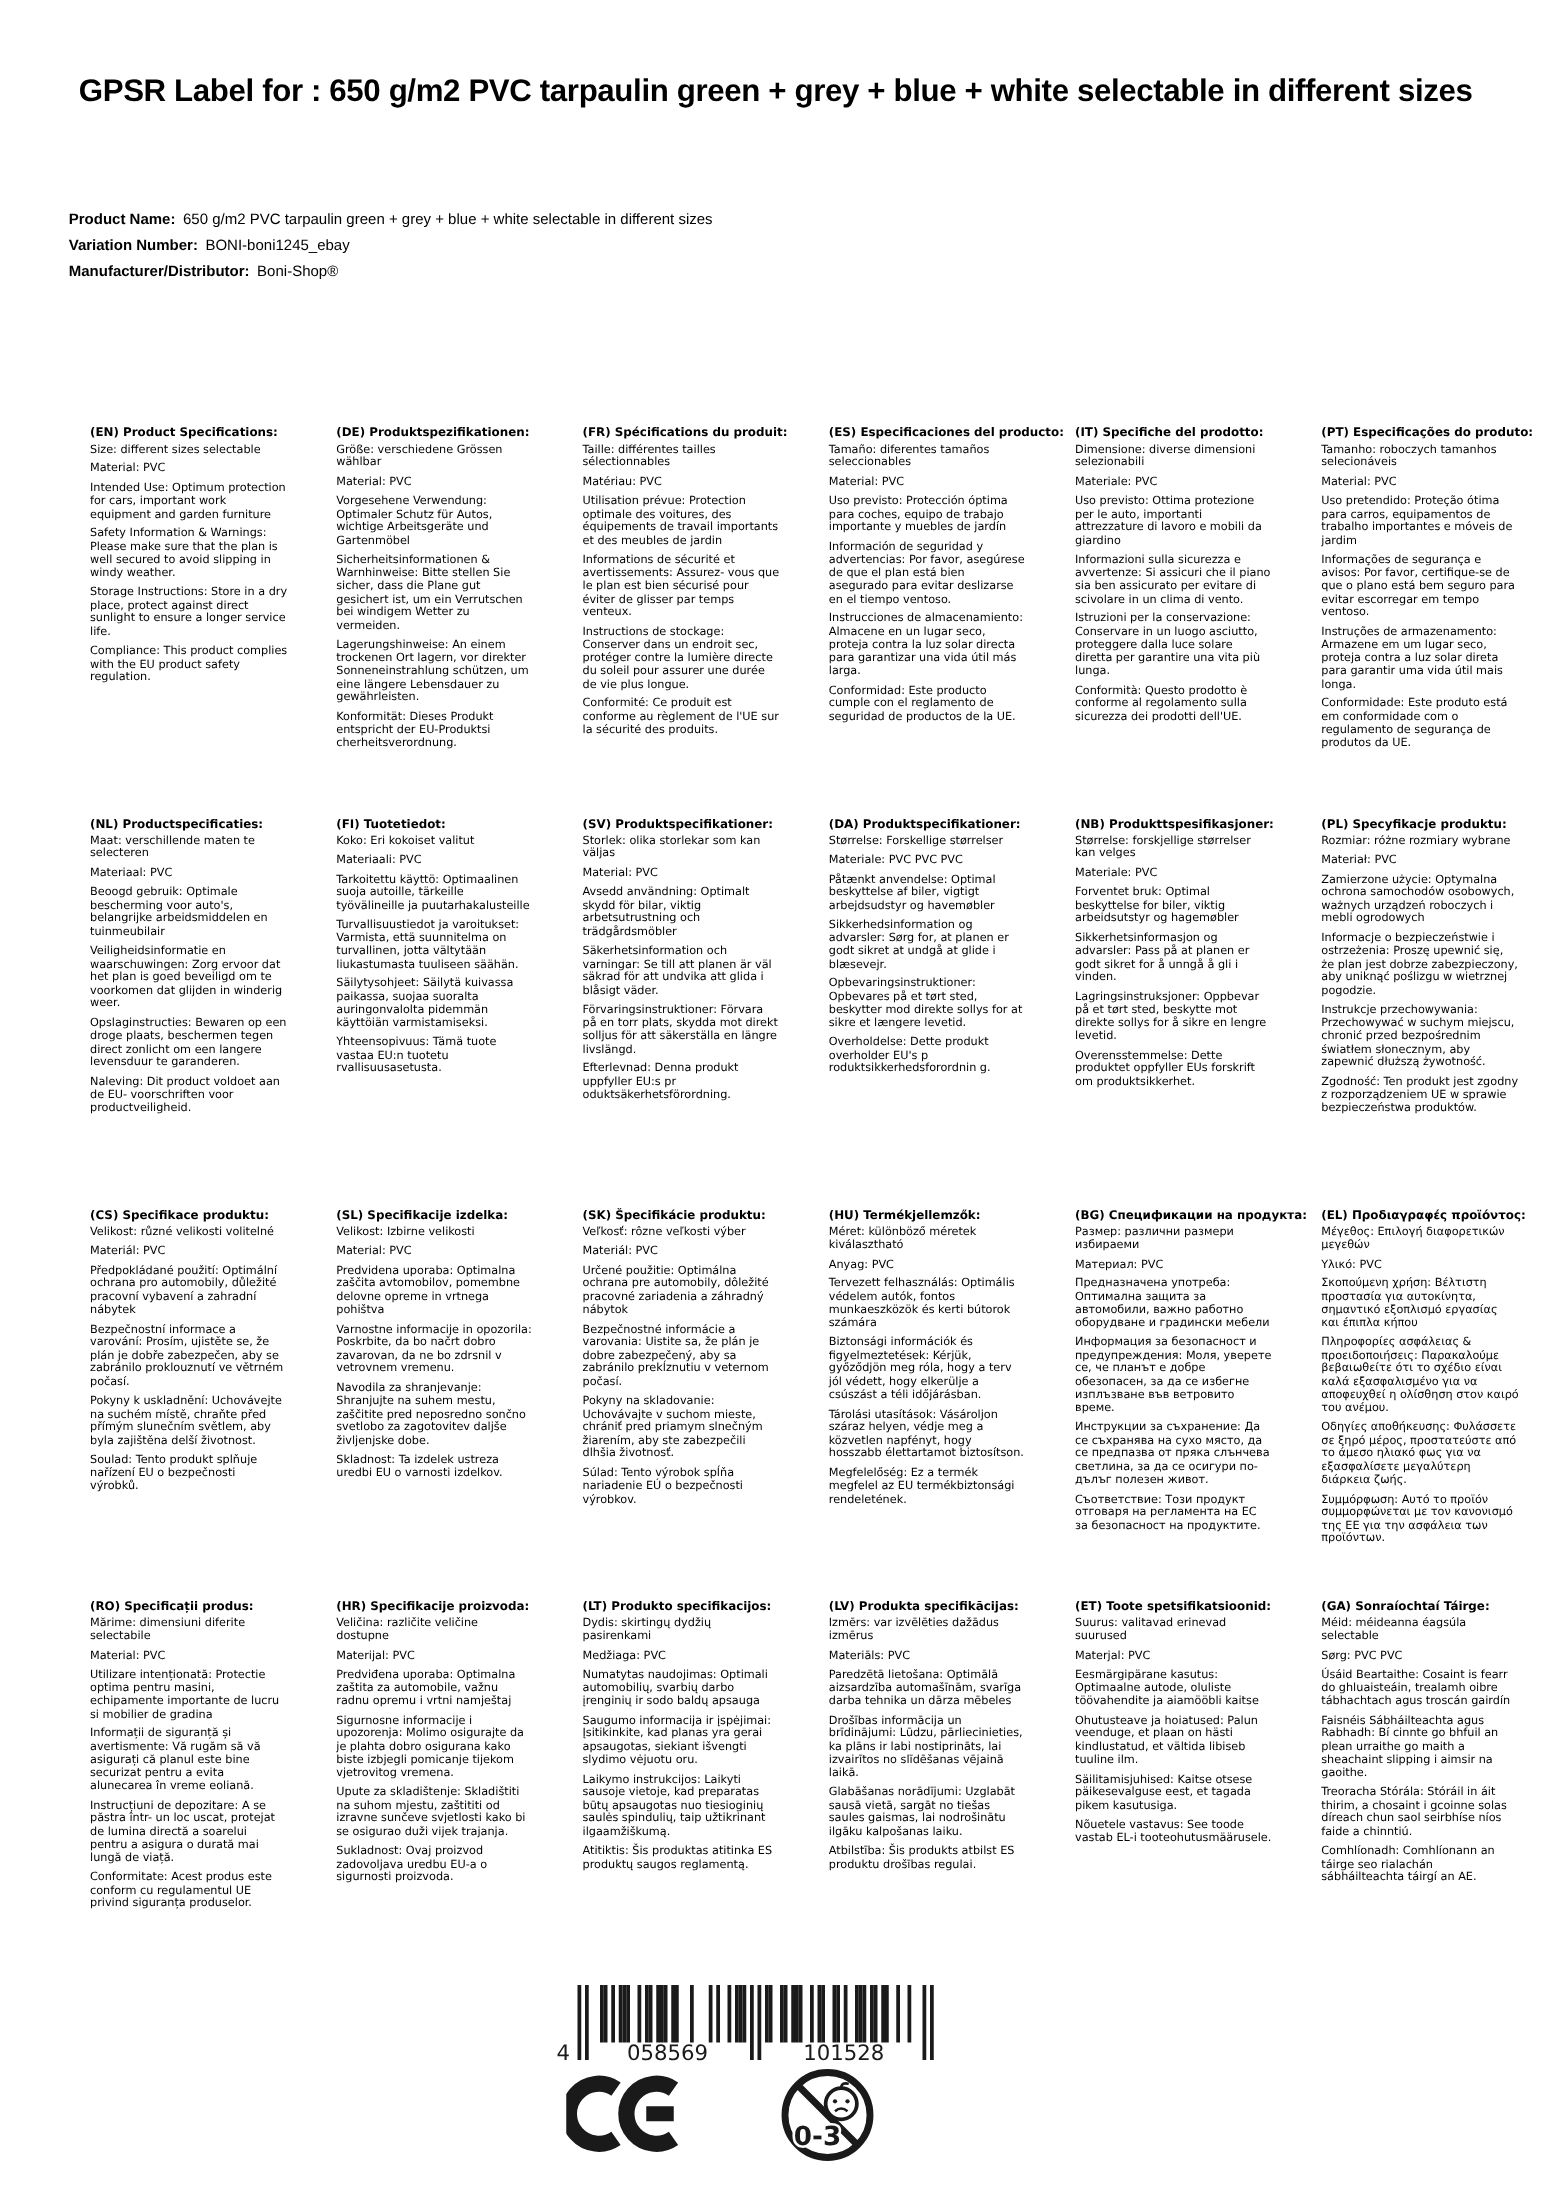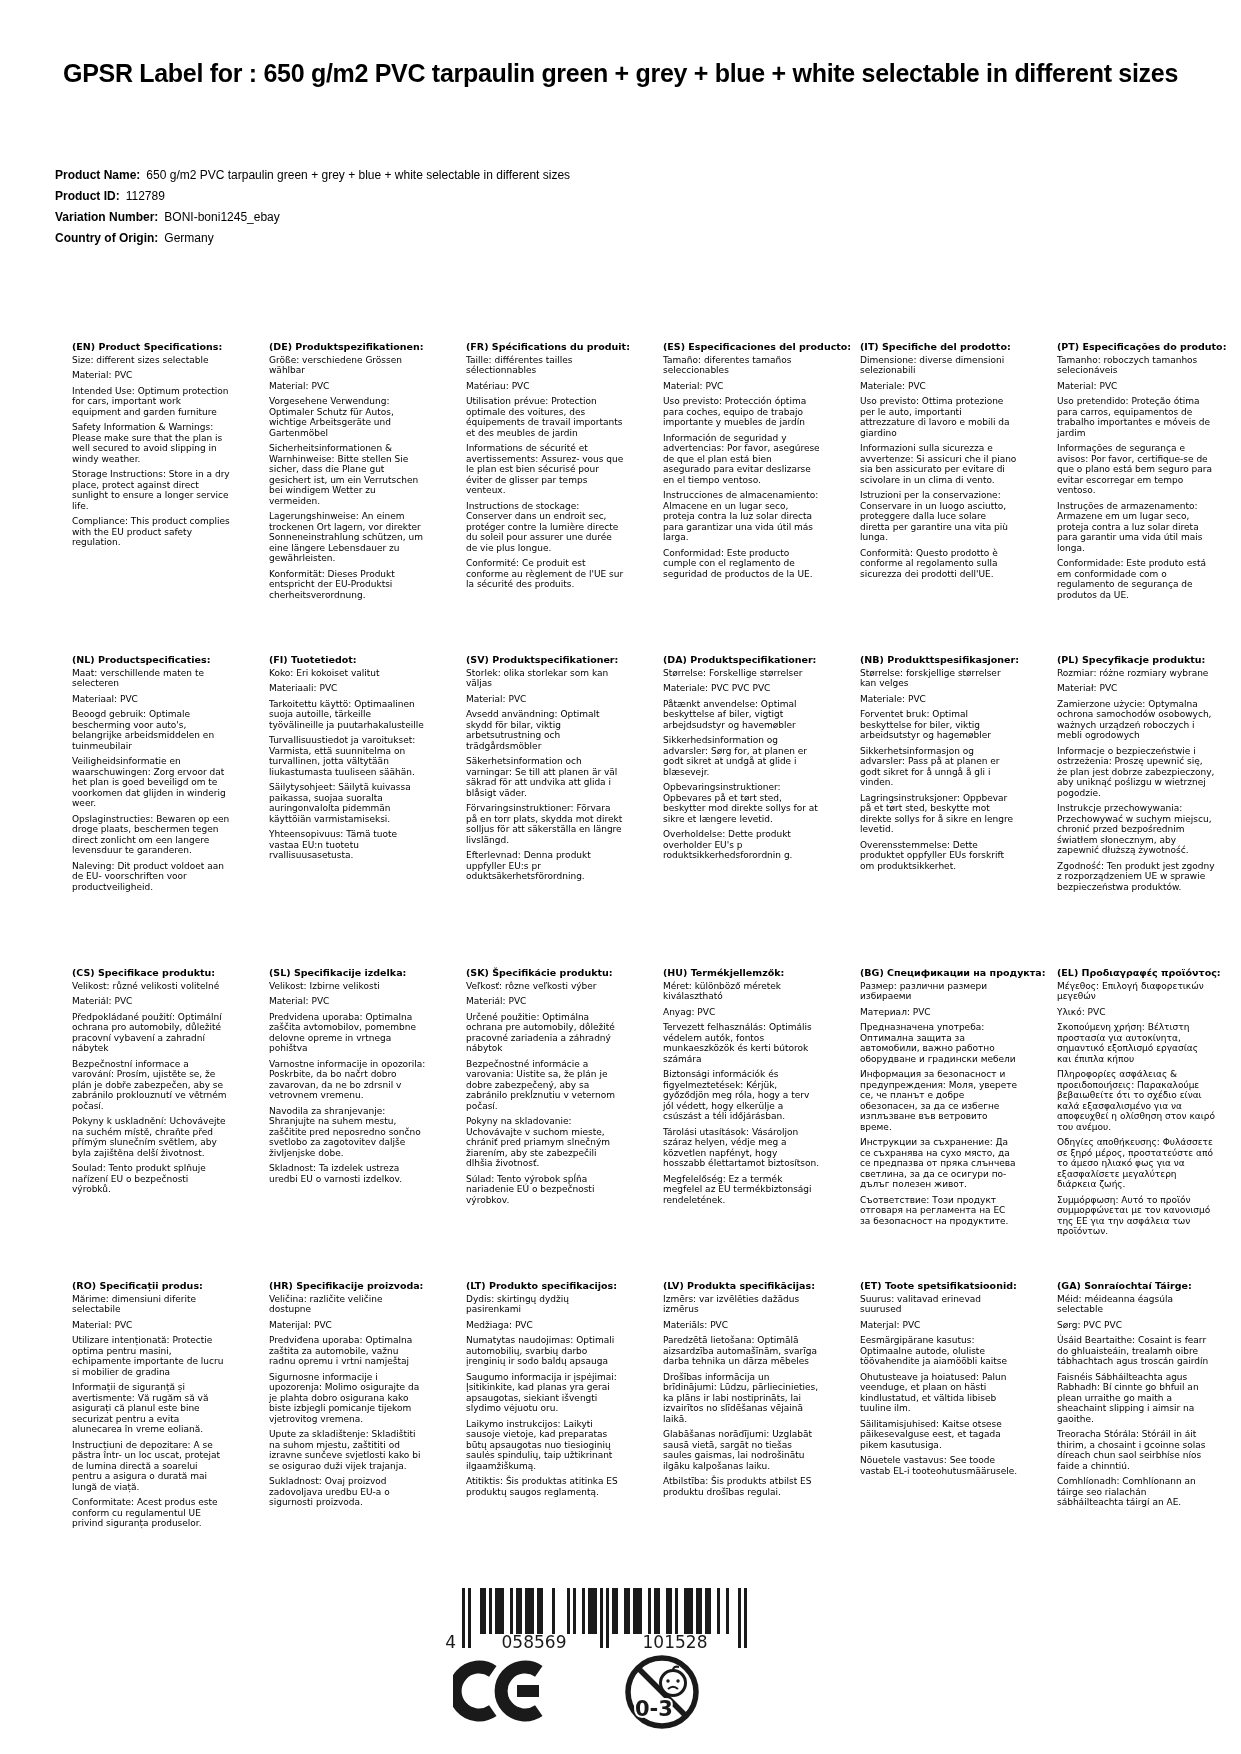--- a/index.html
+++ b/index.html
@@ -26,32 +26,29 @@
 <div class="page">
 
   <div class="title">GPSR Label for : 650 g/m2 PVC tarpaulin green + grey + blue + white selectable in different sizes</div>
 
   <div class="info-block">
 
       <div class="info-line">
         <span class="info-label">Product Name:</span><span class="info-value">650 g/m2 PVC tarpaulin green + grey + blue + white selectable in different sizes</span>
       </div>
 
-      <div class="info-line">
-        <span class="info-label">Product ID:</span><span class="info-value">112789</span>
-      </div>
 
       <div class="info-line">
         <span class="info-label">Variation Number:</span><span class="info-value">BONI-boni1245_ebay</span>
       </div>
 
-
       <div class="info-line">
-        <span class="info-label">Country of Origin:</span><span class="info-value">Germany</span>
-      </div>
+        <span class="info-label">Manufacturer/Distributor:</span><span class="info-value">Boni-Shop®</span>
+      </div>
+
 
     </div>
 
   <div class="spec-grid">
 
       <div class="spec-block">
         <div class="spec-header">(EN) Product Specifications:</div>
         <div class="spec-paras">
 
             <p class="spec-para">Size: different sizes selectable</p>

